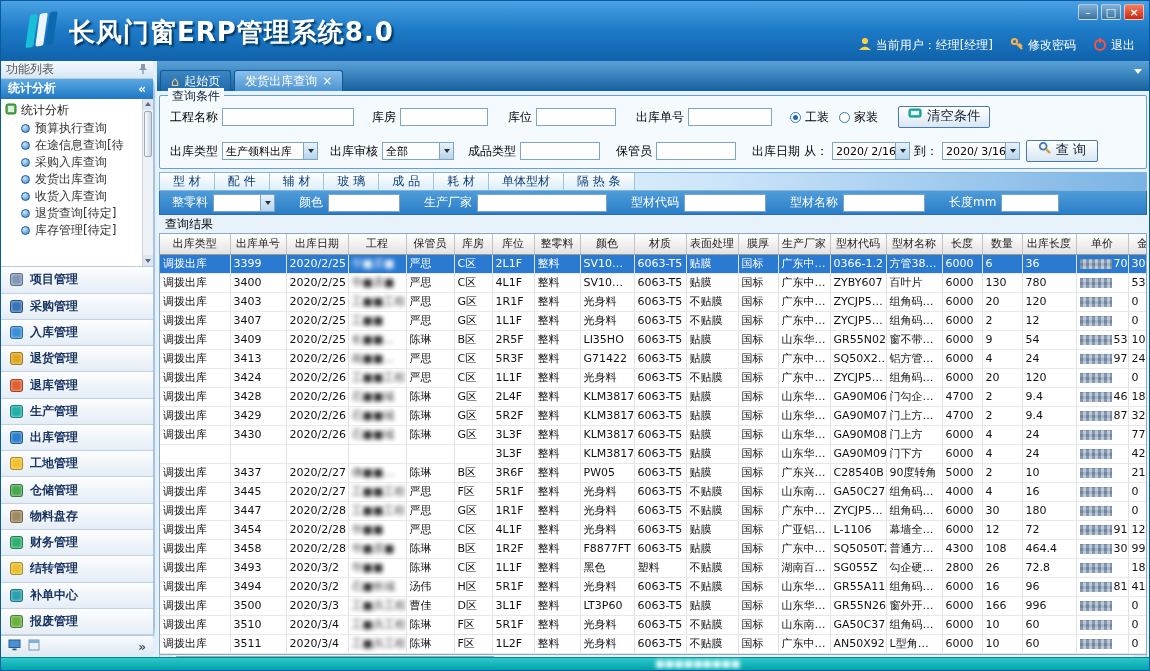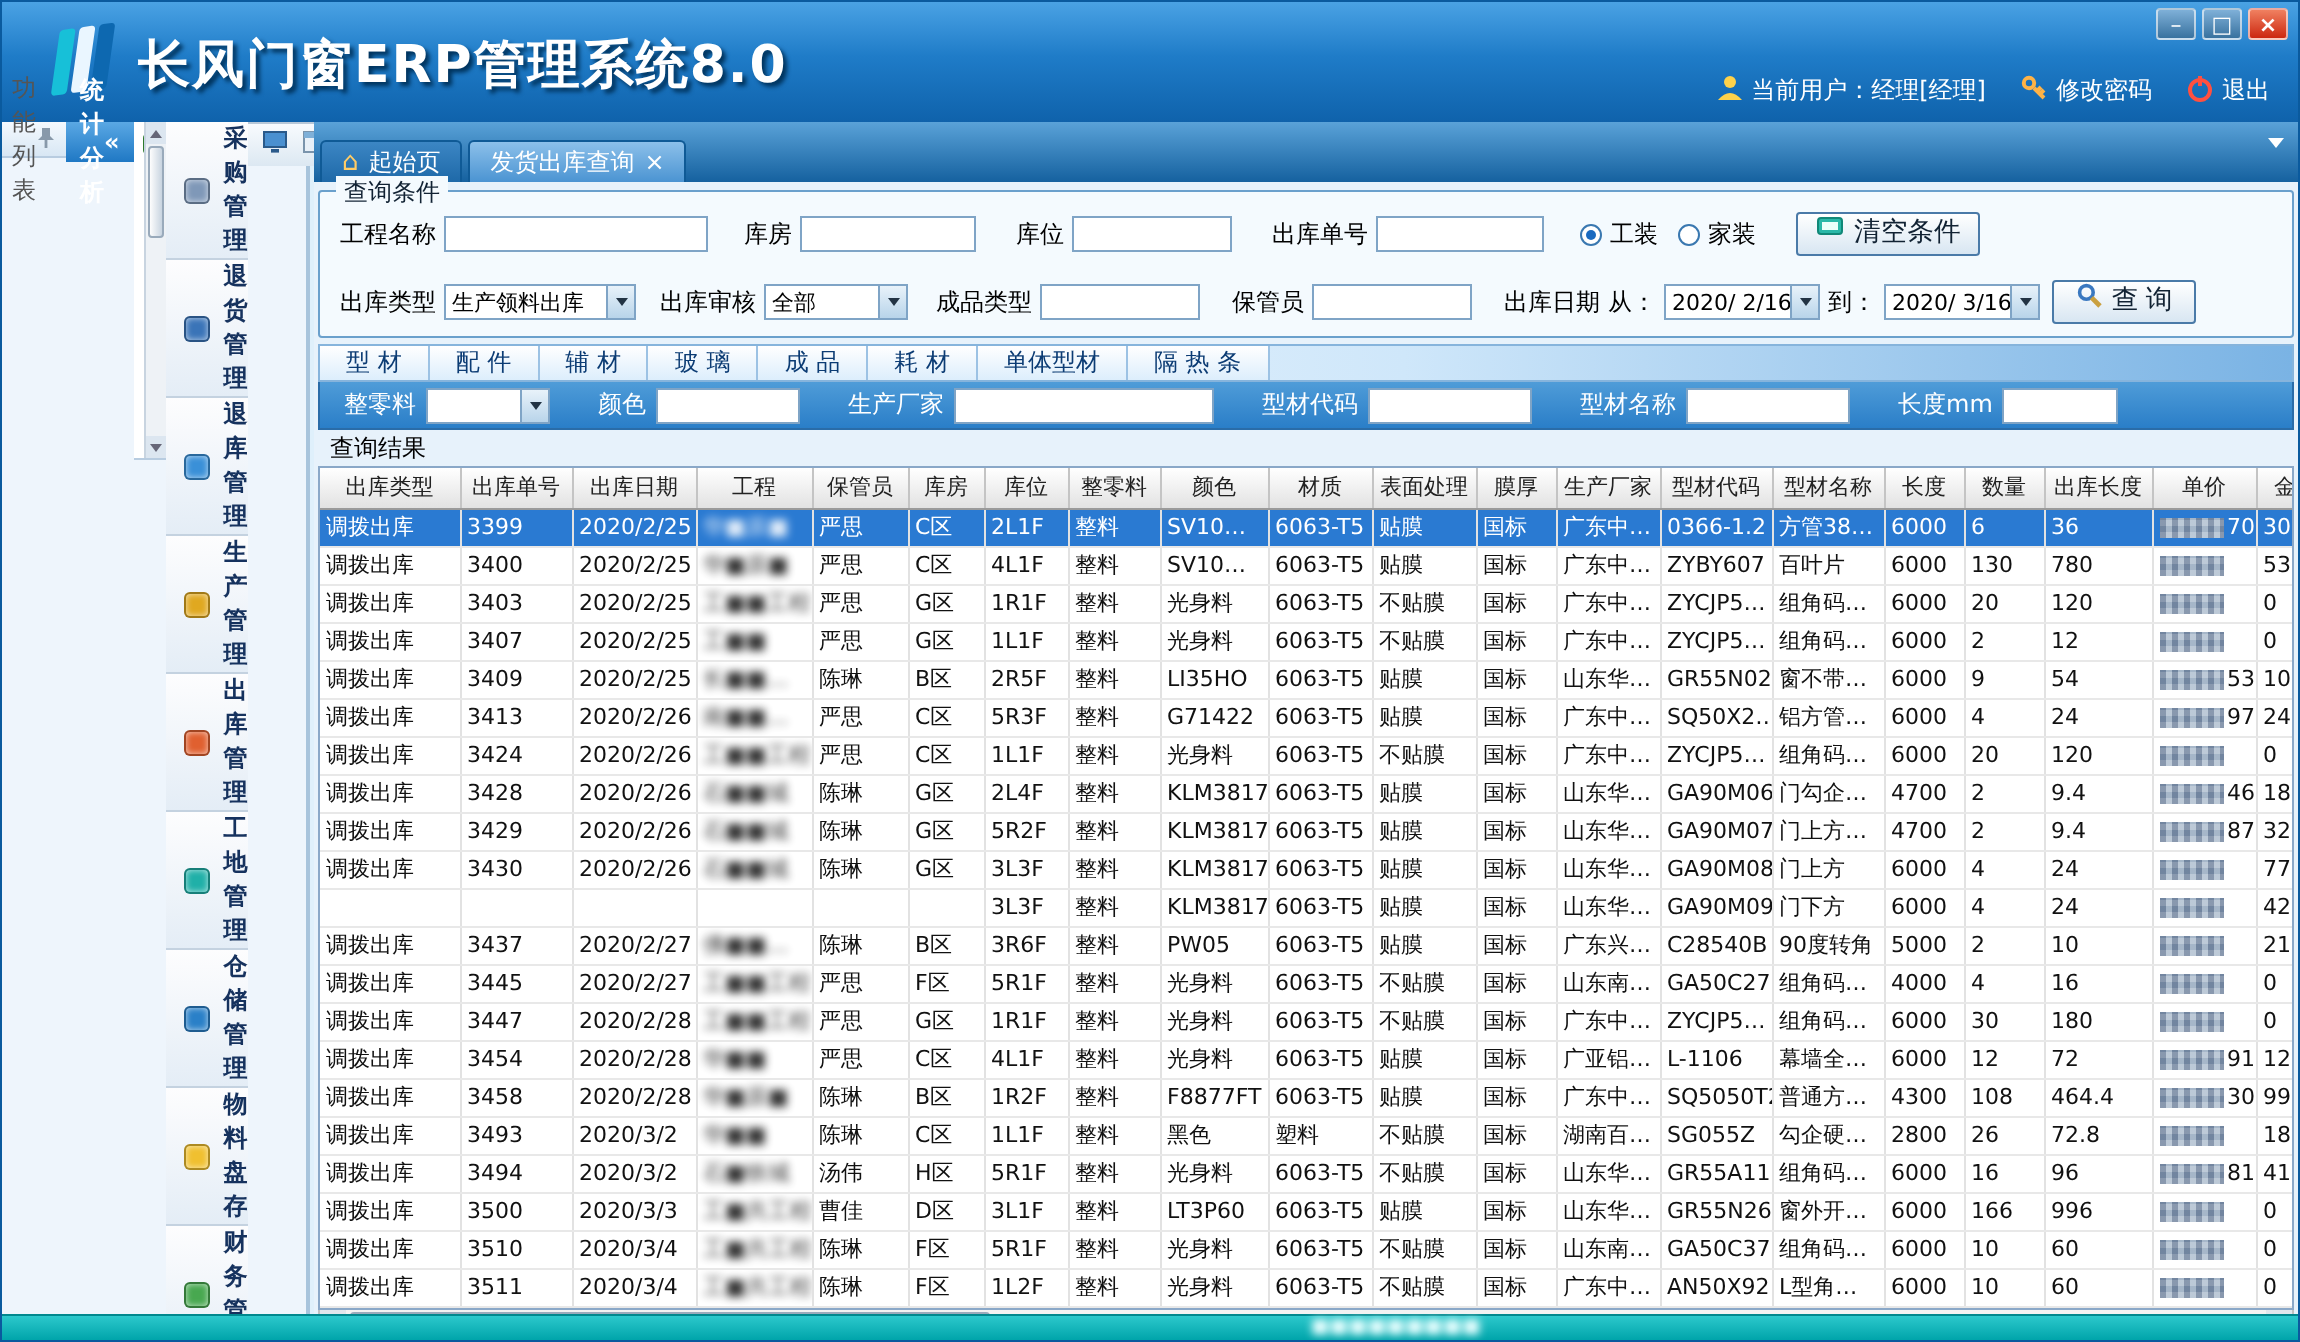--- a/index.html
+++ b/index.html
@@ -16,21 +16,21 @@
   .winbtns { position:absolute; top:3px; right:5px; display:flex; gap:3px; }
   .winbtn { width:20px; height:16px; display:flex; align-items:center; justify-content:center;
     font-size:11px; color:#fff; border:1px solid rgba(255,255,255,.6); border-radius:2px;
     background:linear-gradient(180deg,#7fb0d8,#39729f); cursor:default; }
   .winbtn.close { background:linear-gradient(180deg,#f08060,#cc2810); font-weight:bold; }
   .usercluster { position:absolute; right:14px; top:36px; display:flex; align-items:center; gap:7px; font-size:12px; }
   .usercluster .grp { display:flex; align-items:center; gap:4px; margin-left:10px; }
 
   
   .sidebar { position:absolute; top:60px; left:0; bottom:13px; width:154px; background:#eef5fc;
-    border-right:2px solid #a8c4dc; display:flex; flex-direction:row; }
+    border-right:2px solid #a8c4dc; display:flex; flex-direction:column;border-radius:29px; }
   .main { position:absolute; top:60px; left:156px; right:0; bottom:13px; background:#e7f2fb; }
 
   
   .func-header { height:18px; background:linear-gradient(180deg,#f4f9fe,#d8e7f4); border-bottom:1px solid #b8cce0;
     display:flex; align-items:center; padding:0 5px; color:#555; }
   .func-header .pin { margin-left:auto; }
   .stat-bar { height:20px; background:linear-gradient(180deg,#5aa8e4,#1f78c4); color:#fff; font-weight:bold;
     display:flex; align-items:center; padding:0 7px; }
   .stat-bar .collapse { margin-left:auto; font-weight:bold; }
   .tree { height:169px; background:#fff; position:relative; overflow:hidden; border-bottom:1px solid #b8cce0; padding:3px 12px 0 4px; }
@@ -244,21 +244,29 @@
           </div>
         <div class="vthumb"></div>
         <div class="varr down">
             <span class="tri-down"></span>
           </div>
       </div>
     </div>
     <div class="menu-list" id="menu-list">
         <div class="menu-item">
           <span class="micon"></span>
+          <span>项目管理</span>
+        </div>
+        <div class="menu-item">
+          <span class="micon"></span>
           <span>采购管理</span>
+        </div>
+        <div class="menu-item">
+          <span class="micon"></span>
+          <span>入库管理</span>
         </div>
         <div class="menu-item">
           <span class="micon"></span>
           <span>退货管理</span>
         </div>
         <div class="menu-item">
           <span class="micon"></span>
           <span>退库管理</span>
         </div>
         <div class="menu-item">

